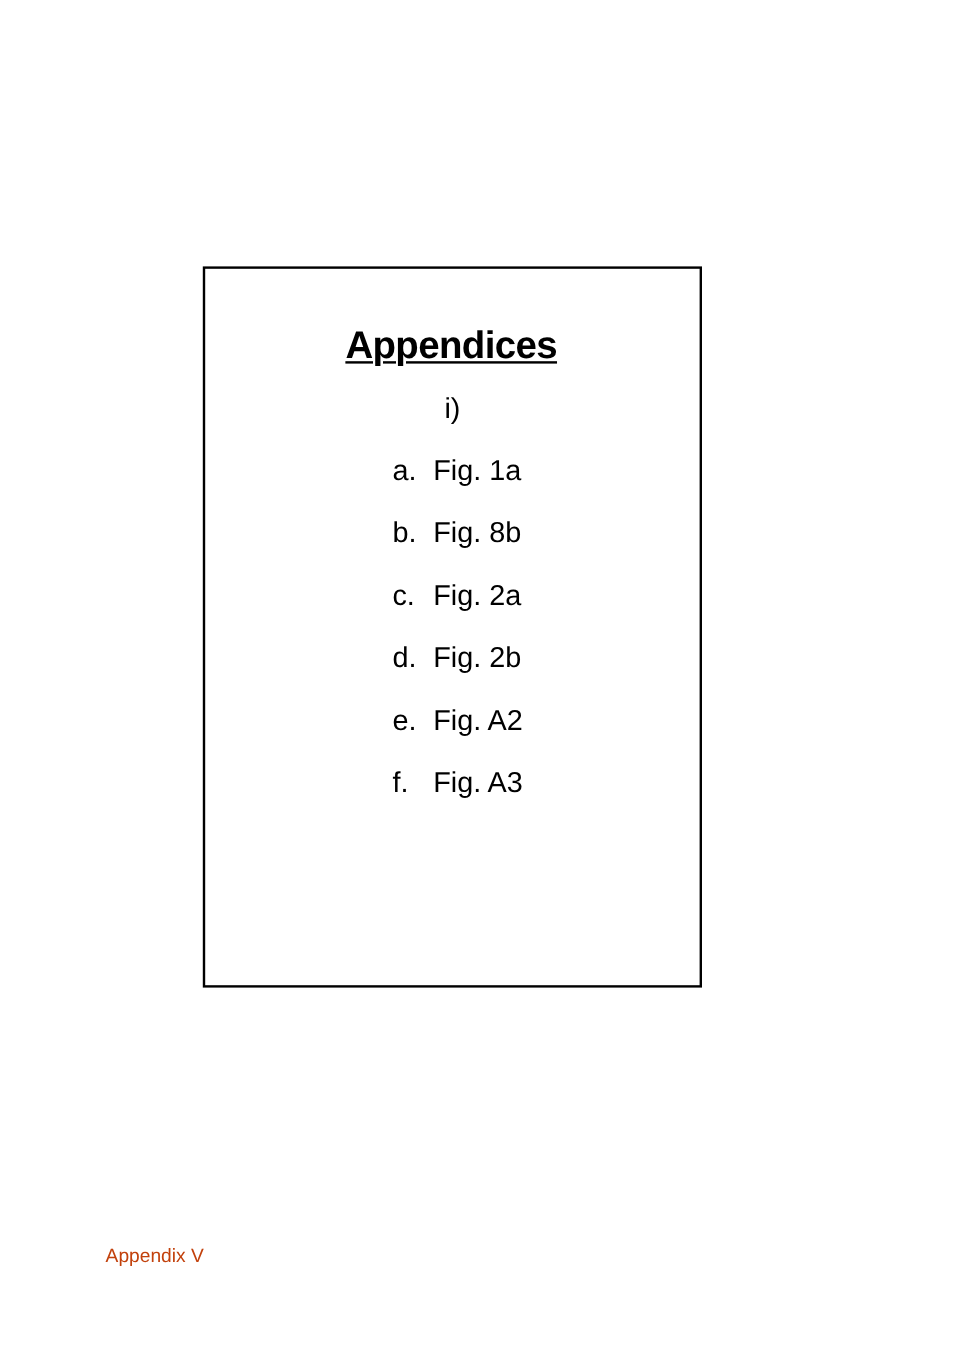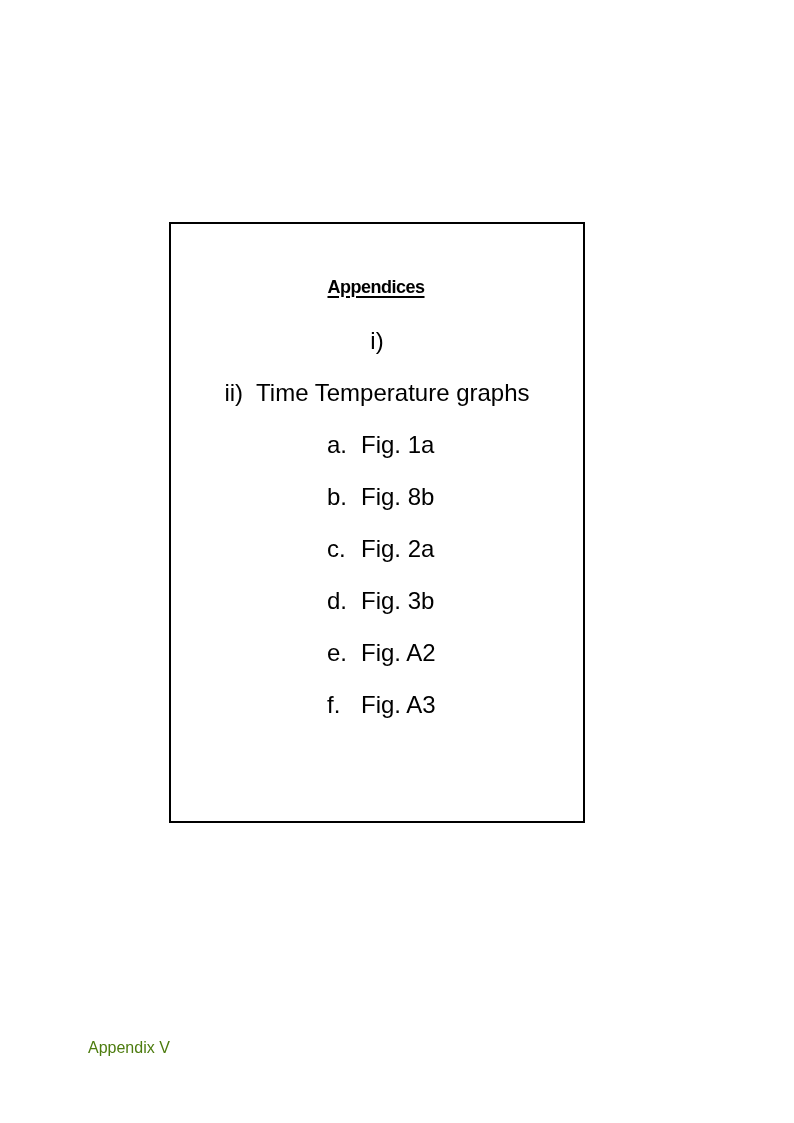--- a/index.html
+++ b/index.html
@@ -18,21 +18,21 @@
     top: 222px;
     width: 416px;
     height: 601px;
     border: 2px solid #000000;
     box-sizing: border-box;
     padding-top: 46px;
   }
   .doc-title {
     margin: 0 2px 20px 0;
     text-align: center;
-    font-size: 18px;
+    font-size: 32px;
     line-height: 34px;
     font-weight: bold;
     letter-spacing: -0.5px;
   }
   .doc-title .underlined {
     text-decoration: underline;
     text-decoration-thickness: 2px;
     text-underline-offset: 3px;
   }
   .row {
@@ -54,59 +54,55 @@
   .row.sub .marker {
     flex: 0 0 34px;
     width: 34px;
   }
   .page-footer {
     position: absolute;
     left: 88px;
     top: 1038px;
     font-size: 16px;
     line-height: 20px;
-    color: #4d7c0f;
+    color: #c2410c;
   }
 </style>
 </head>
 <body>
 
 <div class="page">
 
   <div class="appendix-box">
 
     <h1 class="doc-title"><span class="underlined">Appendices</span></h1>
 
     <div class="row centered">
       <span class="marker">i)</span>
     </div>
 
-    <div class="row centered">
-      <span class="marker">ii)</span>
-      <span class="label">Time Temperature graphs</span>
-    </div>
 
     <div class="row sub">
       <span class="marker">a.</span>
       <span class="label">Fig. 1a</span>
     </div>
 
     <div class="row sub">
       <span class="marker">b.</span>
       <span class="label">Fig. 8b</span>
     </div>
 
     <div class="row sub">
       <span class="marker">c.</span>
       <span class="label">Fig. 2a</span>
     </div>
 
     <div class="row sub">
       <span class="marker">d.</span>
-      <span class="label">Fig. 3b</span>
+      <span class="label">Fig. 2b</span>
     </div>
 
     <div class="row sub">
       <span class="marker">e.</span>
       <span class="label">Fig. A2</span>
     </div>
 
     <div class="row sub">
       <span class="marker">f.</span>
       <span class="label">Fig. A3</span>

